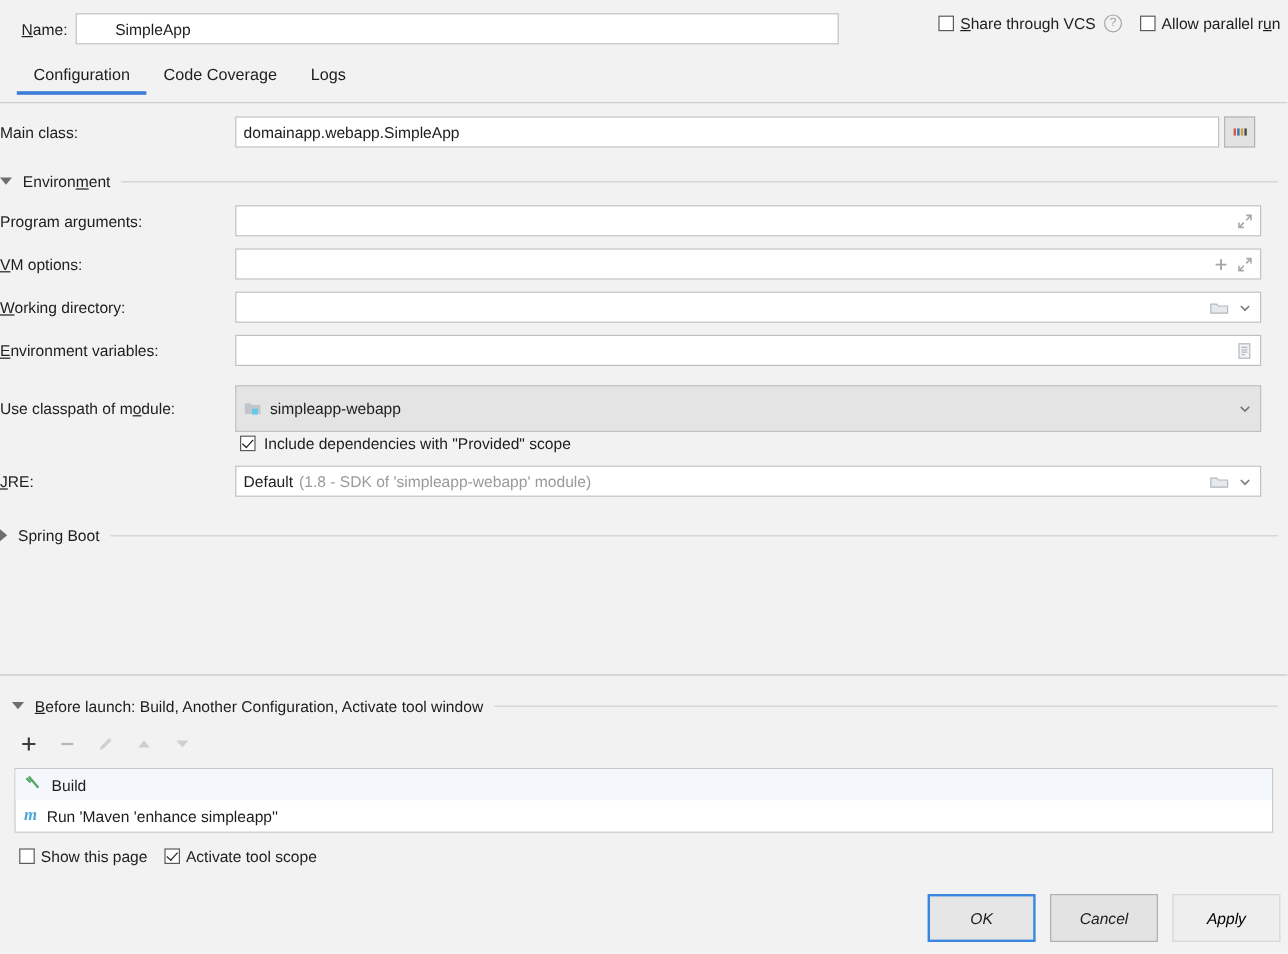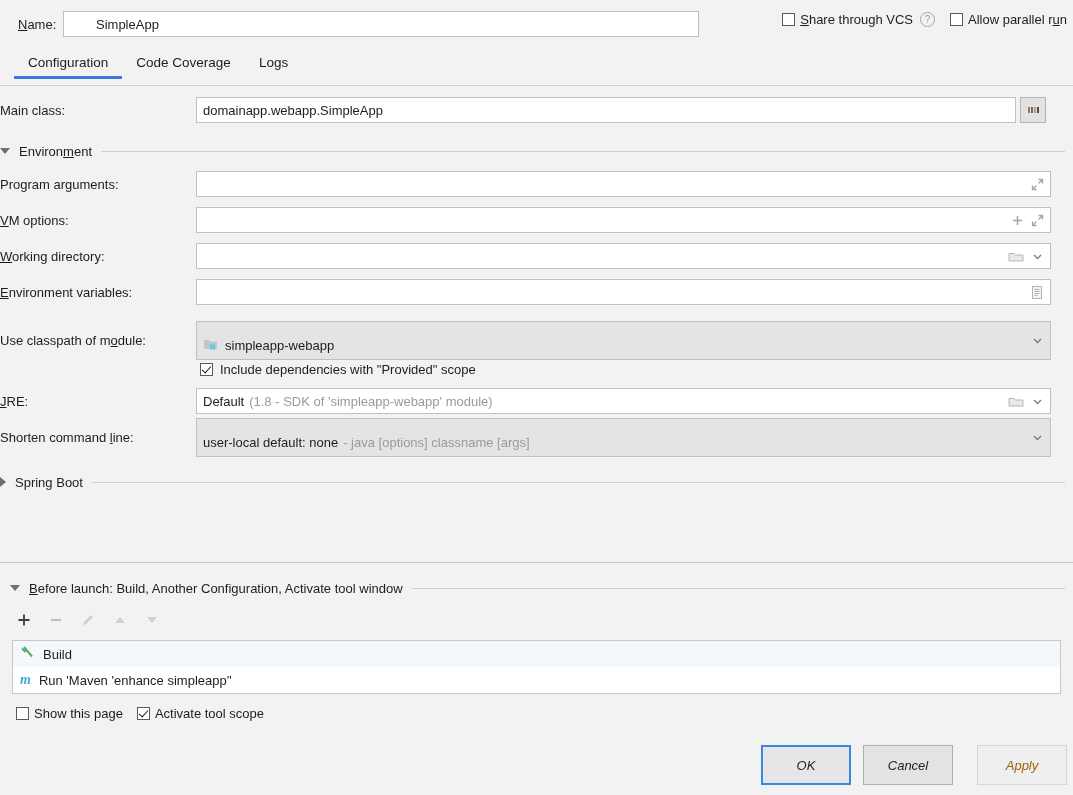--- a/index.html
+++ b/index.html
@@ -152,21 +152,21 @@
     position: relative;
     display: flex;
     align-items: center;
   }
   .combo {
     background: #e4e4e4;
     border: 1px solid #c0c0c0;
     height: 39px;
     box-sizing: border-box;
     display: flex;
-    align-items: flex-start;
+    align-items: center;
     padding: 16px 6px;
     font-size: 13px;
   }
   .grey { color: #9a9a9a; }
   .field-icons {
     position: absolute;
     right: 7px;
     top: 0; bottom: 0;
     display: flex;
     align-items: center;
@@ -290,24 +290,23 @@
     justify-content: center;
     box-sizing: border-box;
     color: #1d1d1d;
     font-style: italic;
   }
   .btn.default {
     border: 2px solid #3b87e0;
     background: #e6e6e6;
   }
   .btn.disabled {
-    color: #a16207;
+    color: #000000;
     border-color: #d6d6d6;
     background: #eeeeee;
-    margin-left: 12px;
   }
 </style>
 </head>
 <body>
 
 <div class="dialog">
 
   <div class="name-row">
     <div class="name-label"><span class="mn">N</span><span>ame:</span></div>
     <div class="text-field" id="name-input">
@@ -474,36 +473,20 @@
             <span class="icon-btn">
               <svg width="13" height="13" viewBox="0 0 13 13">
                   <path d="M3 5l3.5 3.5L10 5" stroke="#555" stroke-width="1.4" fill="none"></path>
                 </svg>
             </span>
           </div>
         </div>
       </div>
     </div>
 
-    <div class="row">
-      <div class="lbl">Shorten command <span class="mn">l</span>ine:</div>
-      <div class="field-wrap">
-        <div class="combo" style="width:855px">
-          <span>user-local default: none</span>
-          <span class="grey" style="margin-left:5px">- java [options] classname [args]</span>
-          <div class="field-icons">
-            <span class="icon-btn">
-              <svg width="13" height="13" viewBox="0 0 13 13">
-                  <path d="M3 5l3.5 3.5L10 5" stroke="#555" stroke-width="1.4" fill="none"></path>
-                </svg>
-            </span>
-          </div>
-        </div>
-      </div>
-    </div>
 
     <div class="section" style="margin-top:18px">
       <span class="tri-right"></span>
       <span class="section-title">Sprin<span class="mn">g</span> Boot</span>
       <span class="section-line"></span>
     </div>
 
   </div>
 
   <div class="hr-sep" style="top:562px"></div>

